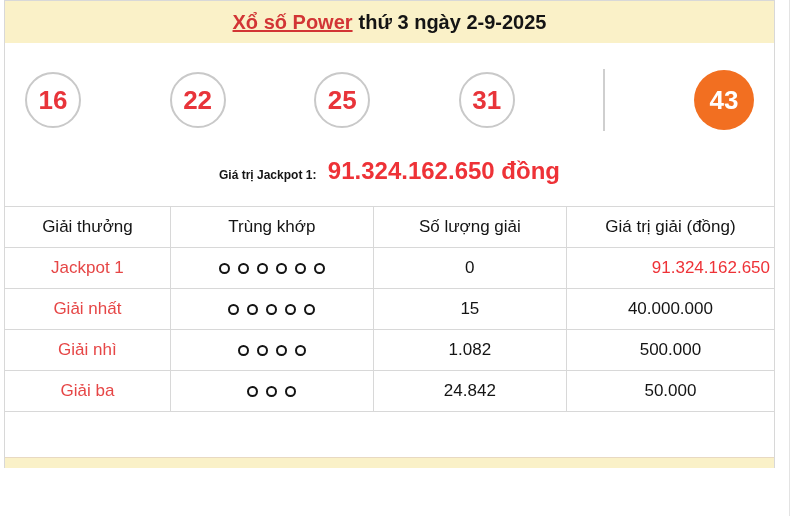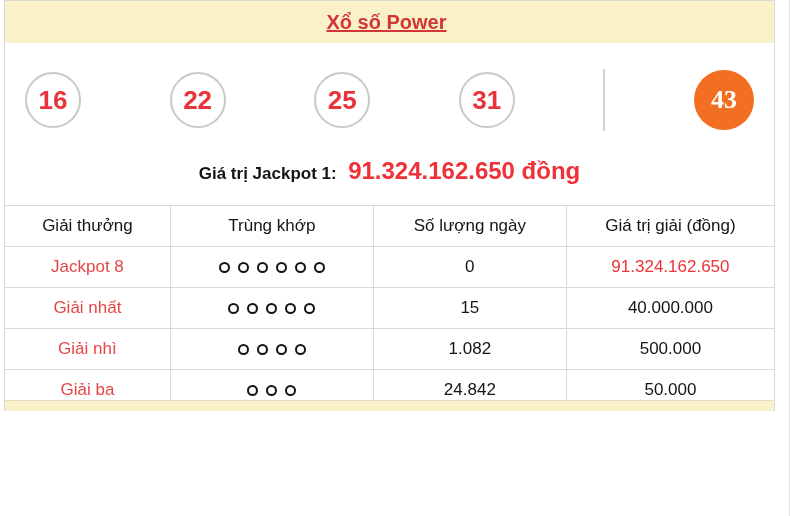--- a/index.html
+++ b/index.html
@@ -1,20 +1,20 @@
 <!DOCTYPE html>
 <html style="--header-bg: #faf1c8; --title-red: #d23535; --value-red: #ee3237; --label-red: #e64646; --ball-number-red: #e8343a; --power-ball-orange: #f26f21; --circle-black: #141414; --separator-navy: #16365c; --border-gray: #d8d8d8; --text-black: #141414;"><head>
 <meta charset="utf-8">
 <style>
   * { margin: 0; padding: 0; box-sizing: border-box; }
   html, body { width: 790px; height: 516px; background: #ffffff; overflow: hidden; }
   body { font-family: "Liberation Sans", sans-serif; position: relative; }
 
   .page {
-    position: absolute; left: 4px; top: 0; width: 771px; height: 411px;
+    position: absolute; left: 4px; top: 0; width: 771px; height: 468px;
     border-left: 1px solid var(--border-gray);
     border-right: 1px solid var(--border-gray);
     border-top: 1px solid var(--border-gray);
     background: #ffffff;
   }
   .edge-right { position: absolute; right: 0; top: 0; width: 1px; height: 516px; background: #e3e3e3; }
 
   
   .top-strip {
     height: 42px; background: var(--header-bg);
@@ -31,48 +31,48 @@
     padding: 0 20px; justify-content: space-between;
   }
   .ball {
     width: 56px; height: 56px; border-radius: 50%;
     border: 2px solid #c9c9c9; background: #fff;
     color: var(--ball-number-red); font-size: 26px; font-weight: bold;
     display: flex; align-items: center; justify-content: center;
   }
   .ball.power {
     width: 60px; height: 60px; border: none;
-    background: var(--power-ball-orange); color: #ffffff; font-family: Liberation Serif, serif;
+    background: var(--power-ball-orange); color: #ffffff;
   }
   .ball-divider { width: 2px; height: 62px; background: #cfcfcf; }
 
   
   .jackpot-line {
     text-align: center; margin-bottom: 17px; line-height: 28px; white-space: nowrap;
   }
-  .jackpot-line .jp-label { font-size: 17px; font-weight: bold; color: var(--text-black); }
+  .jackpot-line .jp-label { font-size: 12px; font-weight: bold; color: var(--text-black); }
   .jackpot-line .jp-value { font-size: 24px; font-weight: bold; color: var(--value-red); margin-left: 7px; }
 
   
   table.prizes {
     width: 100%; border-collapse: collapse; table-layout: fixed;
     font-size: 17px; color: var(--text-black);
   }
   table.prizes th, table.prizes td {
     border-top: 1px solid var(--border-gray);
     border-left: 1px solid var(--border-gray);
     height: 41px; text-align: center; vertical-align: middle;
     font-weight: normal; padding: 0 4px;
   }
   table.prizes th:first-child, table.prizes td:first-child { border-left: none; text-align: center; }
   table.prizes tr:last-child td { border-bottom: 1px solid var(--border-gray); margin-top: 36px; }
   col.c1 { width: 21.5%; } col.c2 { width: 26.4%; } col.c3 { width: 25.1%; } col.c4 { width: 27%; }
 
   td.prize-name { color: var(--label-red); }
-  td.prize-value.red { color: var(--value-red); }
+  td.prize-value.red { color: var(--value-red); text-align: right; }
 
   .match-circle {
     display: inline-block; width: 11px; height: 11px; border-radius: 50%;
     border: 2px solid var(--circle-black); margin: 0 4px; vertical-align: middle;
   }
   .match-circle.red { border-color: var(--ball-number-red); }
   .match-sep {
     display: inline-block; width: 2px; height: 19px;
     background: var(--separator-navy); margin: 0 5px; vertical-align: middle;
   }
@@ -91,20 +91,21 @@
     pointer-events: none; z-index: 5; white-space: nowrap; margin-top: 48px;
   }
 </style>
 </head>
 <body>
 
 <div class="page">
 
   <div class="top-strip">
     <a>Xổ số Power</a>
+    <span>thứ 3 ngày 2-9-2025</span>
   </div>
 
   <div class="balls-row">
 
       <div class="ball">16</div>
       <div class="ball">22</div>
       <div class="ball">25</div>
       <div class="ball">31</div>
     <div class="ball-divider"></div>
     <div class="ball power">43</div>
@@ -119,27 +120,27 @@
     <colgroup>
         <col class="c1">
         <col class="c2">
         <col class="c3">
         <col class="c4">
       </colgroup>
     <thead>
       <tr>
         <th>Giải thưởng</th>
         <th>Trùng khớp</th>
-        <th>Số lượng ngày</th>
+        <th>Số lượng giải</th>
         <th>Giá trị giải (đồng)</th>
       </tr>
     </thead>
     <tbody>
         <tr>
-          <td class="prize-name">Jackpot 8</td>
+          <td class="prize-name">Jackpot 1</td>
           <td><span class="match-circle"></span><span class="match-circle"></span><span class="match-circle"></span><span class="match-circle"></span><span class="match-circle"></span><span class="match-circle"></span></td>
           <td>0</td>
           <td class="prize-value red">91.324.162.650</td>
         </tr>
         <tr>
           <td class="prize-name">Giải nhất</td>
           <td><span class="match-circle"></span><span class="match-circle"></span><span class="match-circle"></span><span class="match-circle"></span><span class="match-circle"></span></td>
           <td>15</td>
           <td class="prize-value">40.000.000</td>
         </tr>

